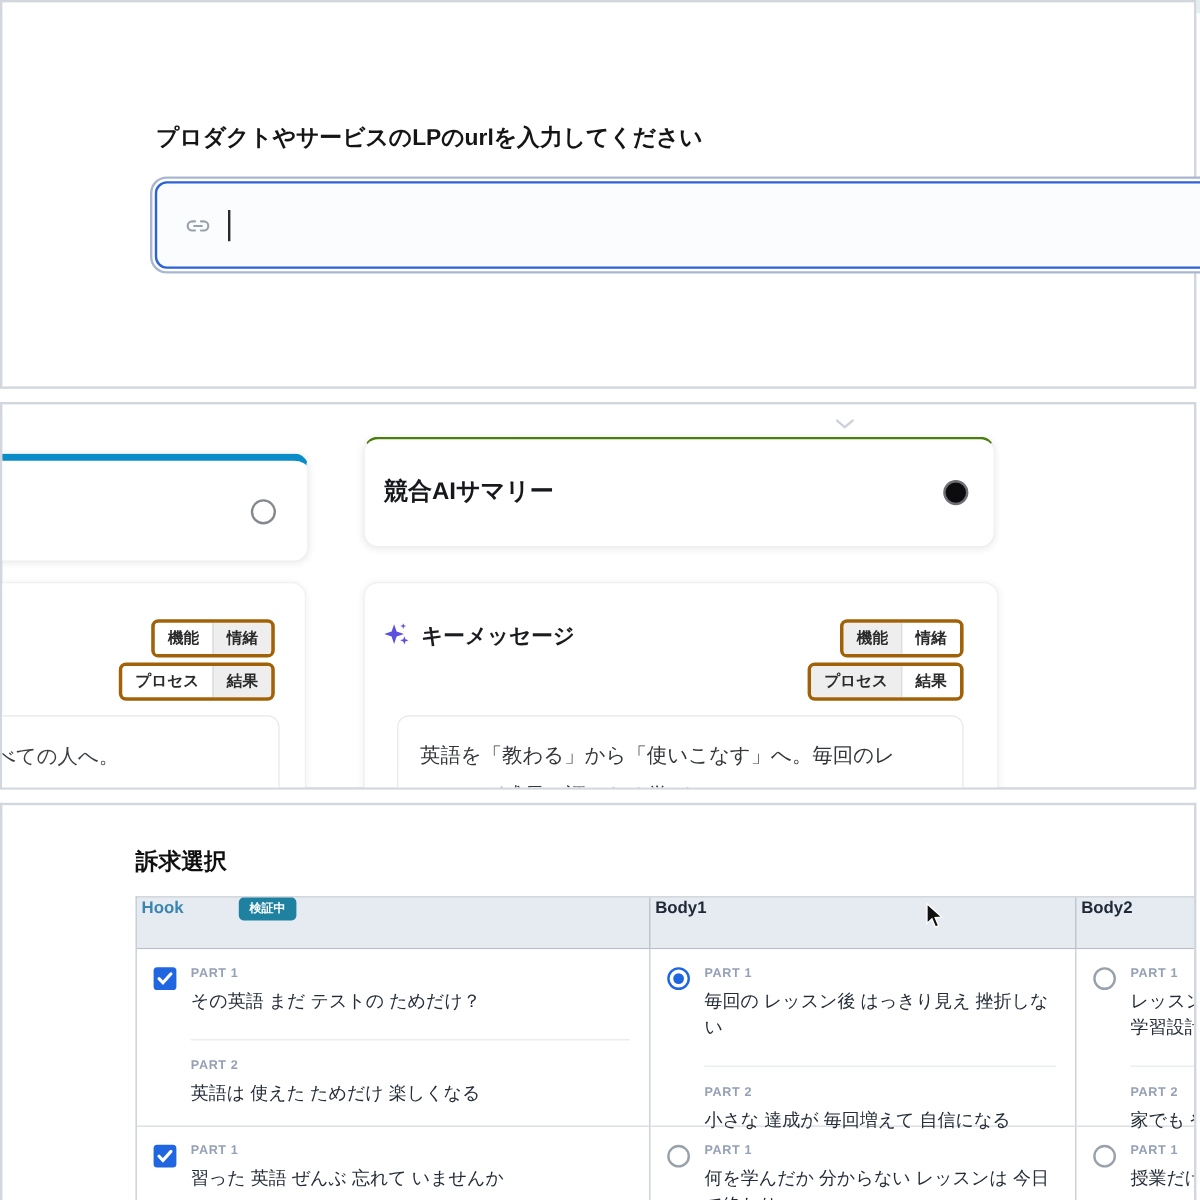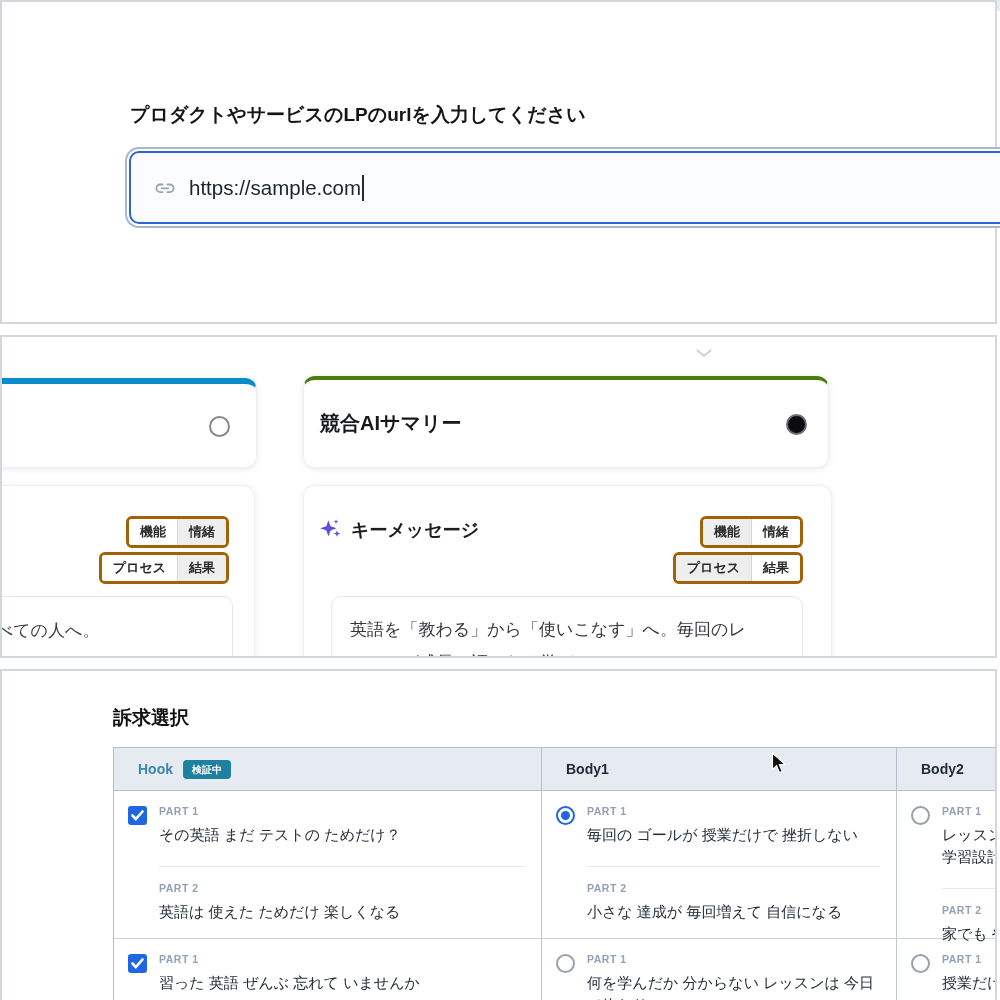--- a/index.html
+++ b/index.html
@@ -23,21 +23,21 @@
     display:flex; align-items:center; padding:0 0 0 22px; }
   .url-input .link-icon { width:24px; height:24px; margin-right:12px; flex:0 0 auto; }
   .url-text { font-size:20.5px; color:#1d242e; }
   .caret { display:inline-block; width:1.5px; height:26px; background:#2a2a2a; vertical-align:middle; margin-left:1px; }
 
   
   .chevron-down { position:absolute; left:694px; top:12px; }
   .sel-card { position:absolute; background:#fff; border:1px solid #efefef; border-radius:12px;
     box-shadow:0 1px 6px rgba(30,40,60,0.10); }
   .sel-card-left { left:-52px; top:41px; width:307px; height:90px; border-top:6px solid #0a8cc9; }
-  .sel-card-right { left:301px; top:39px; width:526px; height:92px; border-top:4px solid #4d7c0f; }
+  .sel-card-right { left:301px; top:27px; width:526px; height:92px; border-top:2px solid #4d7c0f; }
   .sel-title { position:absolute; left:16px; top:30px; font-size:20px; font-weight:700; color:#17181c; }
   .radio-lg { position:absolute; width:21px; height:21px; border-radius:50%; background:#fff; border:2px solid #85898f; }
   .radio-lg.on { background:#0c0c0e; border-color:#6e6e74; }
   .sel-card-left .radio-lg { left:258px; top:32px; }
   .sel-card-right .radio-lg { left:482px; top:34px; }
 
   .content-card { position:absolute; background:#fff; border:1px solid #f0f0f1; border-radius:12px;
     box-shadow:0 1px 6px rgba(30,40,60,0.08); }
   .content-left { left:-52px; top:148px; width:305px; height:200px; }
   .content-right { left:301px; top:148px; width:529px; height:200px; }
@@ -64,21 +64,21 @@
   .appeal-title { position:absolute; left:111px; top:34px; font-size:19px; font-weight:700; color:#101010; }
   .appeal-table { position:absolute; left:111px; top:76px; width:940px; border:1px solid #b6bec9; border-bottom:none; background:#fff; }
   .t-header { display:flex; height:43px; background:#e5ebf0; border-bottom:1px solid #b6bec9; }
   .t-row { display:flex; border-bottom:1px solid #ccd1d8; background:#fff; }
   .t-row-1 { height:148px; }
   .t-row-2 { height:140px; border-bottom:none; }
   .col-hook { width:427px; flex:0 0 auto; }
   .col-body1 { width:355px; flex:0 0 auto; border-left:1px solid #b6bec9; }
   .col-body2 { flex:1 1 auto; border-left:1px solid #b6bec9; }
   .t-row .col-body1, .t-row .col-body2 { border-left-color:#bfc7d0; }
-  .h-cell { display:flex; align-items:center; padding-left:24px; }
+  .h-cell { display:flex; align-items:flex-start; padding-left:4px;gap:36px; }
   .h-label { font-size:14px; font-weight:700; color:#1f2937; }
   .h-label.hook { color:#3b86b0; }
   .badge { margin-left:10px; background:#1f81a0; color:#fff; font-size:10px; font-weight:700;
     padding:3px 9px; border-radius:4px; line-height:13px; }
 
   .cell { padding:14px 16px 0 14px; display:flex; align-items:flex-start; }
   .ctrl { flex:0 0 auto; margin-top:1px; margin-right:12px; }
   .checkbox { width:19px; height:19px; border-radius:3px; background:#1f66e0; display:flex; align-items:center; justify-content:center; }
   .radio-sm { width:19px; height:19px; border-radius:50%; background:#fff; border:2px solid #99a1ab; position:relative; }
   .radio-sm.on { border-color:#1f66e0; }
@@ -99,21 +99,20 @@
   <div class="gap-band band-2"></div>
 
   <div class="panel panel-1">
     <div class="url-label">プロダクトやサービスのLPのurlを入力してください</div>
     <div class="url-input">
       <svg class="link-icon" viewBox="0 0 24 24" fill="none" stroke="#9aa2ac" stroke-width="1.8" stroke-linecap="round">
         <path d="M9.5 8.5H7.2a3.8 3.8 0 0 0 0 7.6h2.3"></path>
         <path d="M14.5 8.5h2.3a3.8 3.8 0 0 1 0 7.6h-2.3"></path>
         <line x1="8.8" y1="12.3" x2="15.2" y2="12.3"></line>
       </svg>
-      <span class="url-text">https://sample.com</span>
         <span class="caret"></span>
     </div>
   </div>
 
   <div class="panel panel-2">
     <svg class="chevron-down" width="16" height="9" viewBox="0 0 16 9">
       <path d="M1.5 1.5 L8 7 L14.5 1.5" stroke="#cdd2da" stroke-width="2" fill="none" stroke-linecap="round"></path>
     </svg>
 
     <div class="sel-card sel-card-left">
@@ -195,21 +194,21 @@
             <div class="cell-text">その英語 まだ テストの ためだけ？</div>
             <div class="divider"></div>
             <div class="part-label">PART 2</div>
             <div class="cell-text">英語は 使えた ためだけ 楽しくなる</div>
           </div>
         </div>
         <div class="cell col-body1">
           <div class="ctrl radio-sm on"></div>
           <div class="cell-content">
             <div class="part-label">PART 1</div>
-            <div class="cell-text">毎回の ゴールが 授業だけで 挫折しない</div>
+            <div class="cell-text">毎回の レッスン後 はっきり見え 挫折しない</div>
             <div class="divider"></div>
             <div class="part-label">PART 2</div>
             <div class="cell-text">小さな 達成が 毎回増えて 自信になる</div>
           </div>
         </div>
         <div class="cell col-body2">
           <div class="ctrl radio-sm"></div>
           <div class="cell-content">
             <div class="part-label">PART 1</div>
             <div class="cell-text">レッスン後

